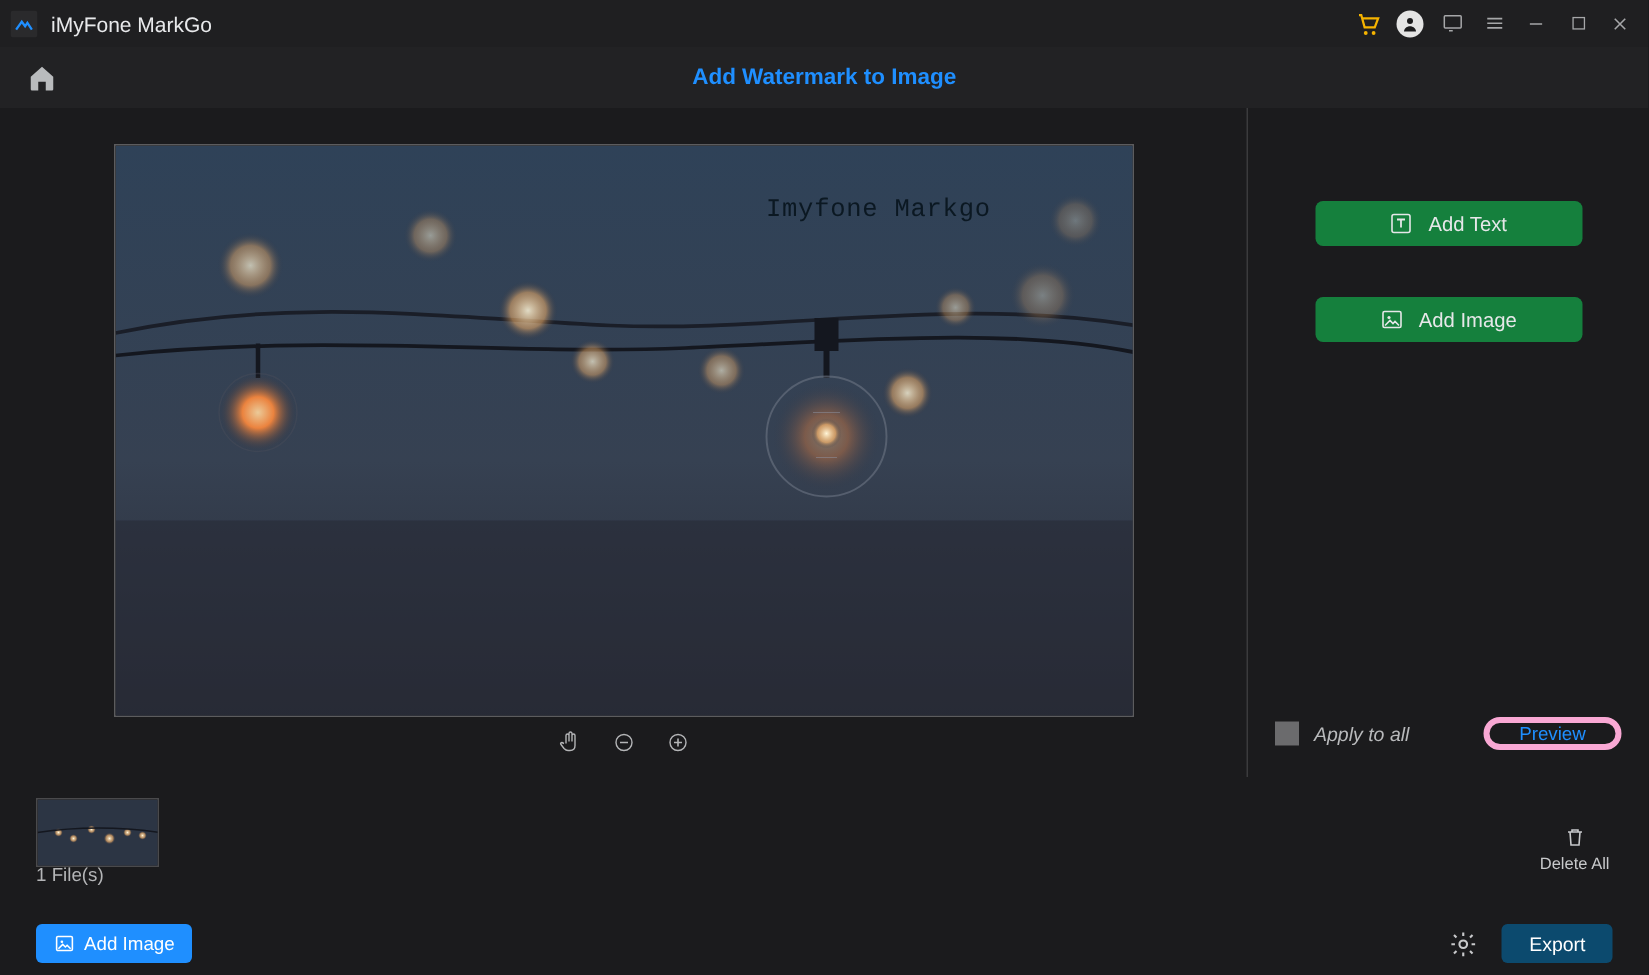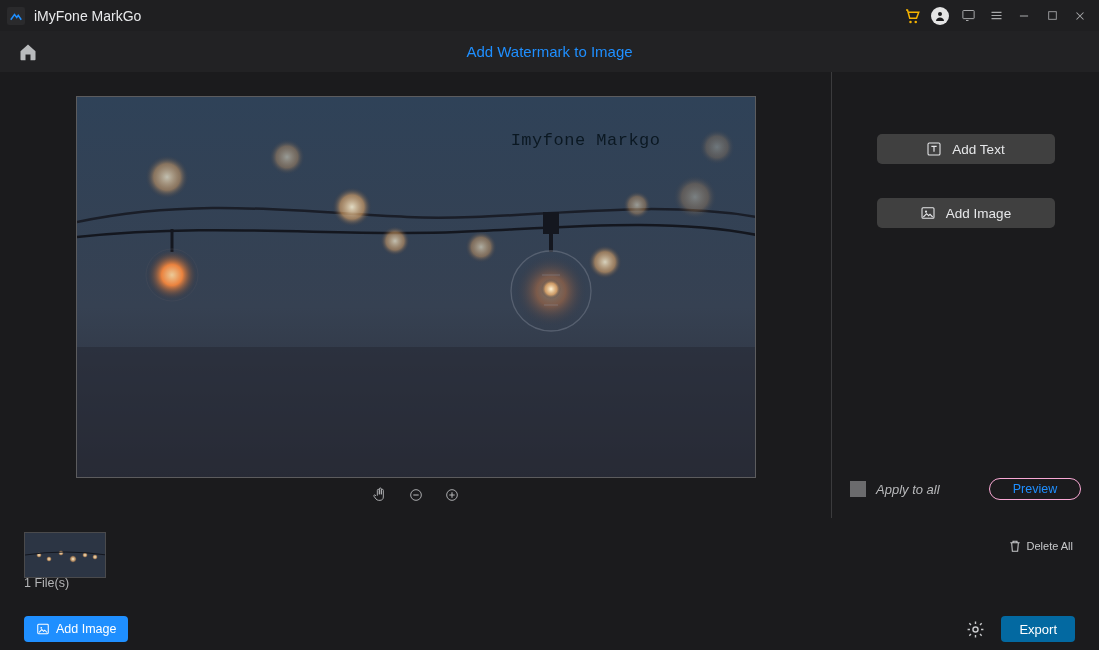--- a/index.html
+++ b/index.html
@@ -9,47 +9,47 @@
   .titlebar .logo { width: 20px; height: 20px; margin-right: 8px; display:flex; align-items:center; justify-content:center;}
   .titlebar .app-title { font-size: 14px; color: #e8e9eb; }
   .titlebar .spacer { flex: 1; }
   .winicon { width: 26px; height: 26px; display:flex; align-items:center; justify-content:center; margin-left:2px; }
   .cart svg { fill:#f5b300; }
   .user-circle { width:18px; height:18px; border-radius:50%; background:#e4e4e4; display:flex; align-items:center; justify-content:center;}
   .winbtn svg { stroke:#a6a7a9; fill:none; }
   
   .header { height: 41px; background: #222224; display:flex; align-items:center; padding:0 14px; }
   .home-btn { width: 28px; height: 28px; display:flex; align-items:center; justify-content:center; }
-  .header-title { flex:1; text-align:center; font-size:15px; font-weight:400; color:#1f8fff; margin-right:28px;}
+  .header-title { flex:1; text-align:center; font-size:15px; font-weight:700; color:#1f8fff; margin-right:28px;}
   
   .main { height: 446px; display:flex; }
   .canvas-area { flex:1; padding:24px 40px 0 40px; position:relative; }
   .image-frame { width:680px; height:382px; border:1px solid #5c5c5e; margin:0 auto; position:relative; overflow:hidden; }
   .wm-text { position:absolute; top:34px; right:94px; font-family: "Courier New", monospace; font-size:17px; color:#0b1822; letter-spacing:0.5px; }
   .zoom-controls { position:absolute; bottom:14px; left:0; right:0; display:flex; justify-content:center; gap:18px; }
   .zoom-controls .zbtn { width:18px; height:18px; display:flex; align-items:center; justify-content:center; }
   
   .right-panel { width:268px; border-left:1px solid #3b3b3d; display:flex; flex-direction:column; align-items:center; padding:20px 0; position:relative; }
-  .side-btn { width:178px; height:30px; background:#404040; border-radius:5px; margin-top:42px; display:flex; align-items:center; justify-content:center; gap:10px; font-size:13.5px; color:#e6e7e9; cursor:pointer;}
+  .side-btn { width:178px; height:30px; background:#15803d; border-radius:5px; margin-top:42px; display:flex; align-items:center; justify-content:center; gap:10px; font-size:13.5px; color:#e6e7e9; cursor:pointer;}
   .side-btn:first-child { margin-top:42px;}
   .side-btn + .side-btn { margin-top:34px;}
   .panel-bottom { position:absolute; bottom:18px; left:0; right:0; display:flex; align-items:center; padding:0 18px; }
   .checkbox { width:16px; height:16px; background:#6b6b6d; margin-right:10px;}
   .apply-label { font-size:13px; color:#b8b9bb;font-style:italic; }
-  .preview-btn { margin-left:auto; width:92px; height:22px; border:1px solid #f9a8d4; border-radius:11px; color:#1f8fff; font-size:12.5px; display:flex; align-items:center; justify-content:center;}
+  .preview-btn { margin-left:auto; width:92px; height:22px; border:4px solid #f9a8d4; border-radius:11px; color:#1f8fff; font-size:12.5px; display:flex; align-items:center; justify-content:center;}
   
   .thumbs { height:90px; background:#1b1b1d; padding:14px 24px 0; position:relative;}
   .thumb { width:82px; height:46px; border:1px solid #4a4a4c; overflow:hidden;}
   .file-count { position:absolute; bottom:18px; left:24px; font-size:12.5px; color:#b4b5b7;}
-  .delete-all { position:absolute; right:26px; top:20px; display:flex; flex-direction:row; align-items:center; gap:4px;}
+  .delete-all { position:absolute; right:26px; top:32px; display:flex; flex-direction:column; align-items:center; gap:4px;}
   .delete-all span { font-size:11px; color:#c8c9cb;}
   
   .bottom { height:42px; background:#1b1b1d; display:flex; align-items:center; padding:0 24px;}
   .add-image-btn { height:26px; padding:0 12px; background:#1f8fff; border-radius:4px; color:#fff; font-size:12.5px; display:flex; align-items:center; gap:6px;}
-  .export-btn { height:26px; padding:0 18px; background:#0369a1; border-radius:4px; color:#fff; font-size:13px; display:flex; align-items:center;}
+  .export-btn { height:26px; padding:0 18px; background:#0c4a6e; border-radius:4px; color:#fff; font-size:13px; display:flex; align-items:center;}
   .settings-btn { width:24px; height:24px; margin-right:14px; display:flex; align-items:center; justify-content:center;}
   .bottom .spacer { flex:1;}
   
 </style>
 </head>
 <body>
 
 <svg width="0" height="0" style="position:absolute">
   <defs>
     <radialGradient id="bulb" cx="50%" cy="50%" r="50%">

